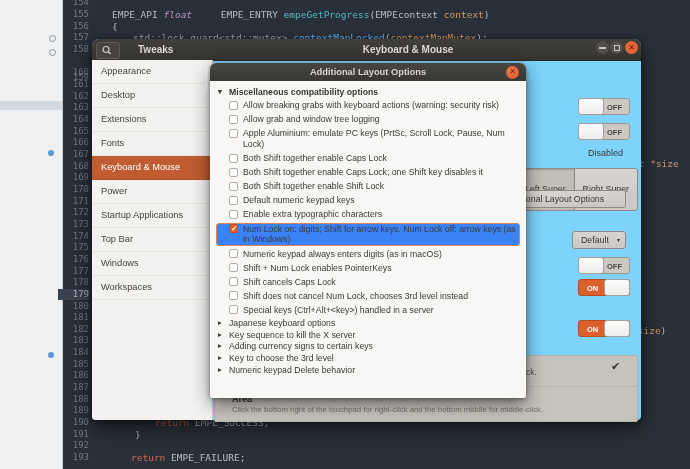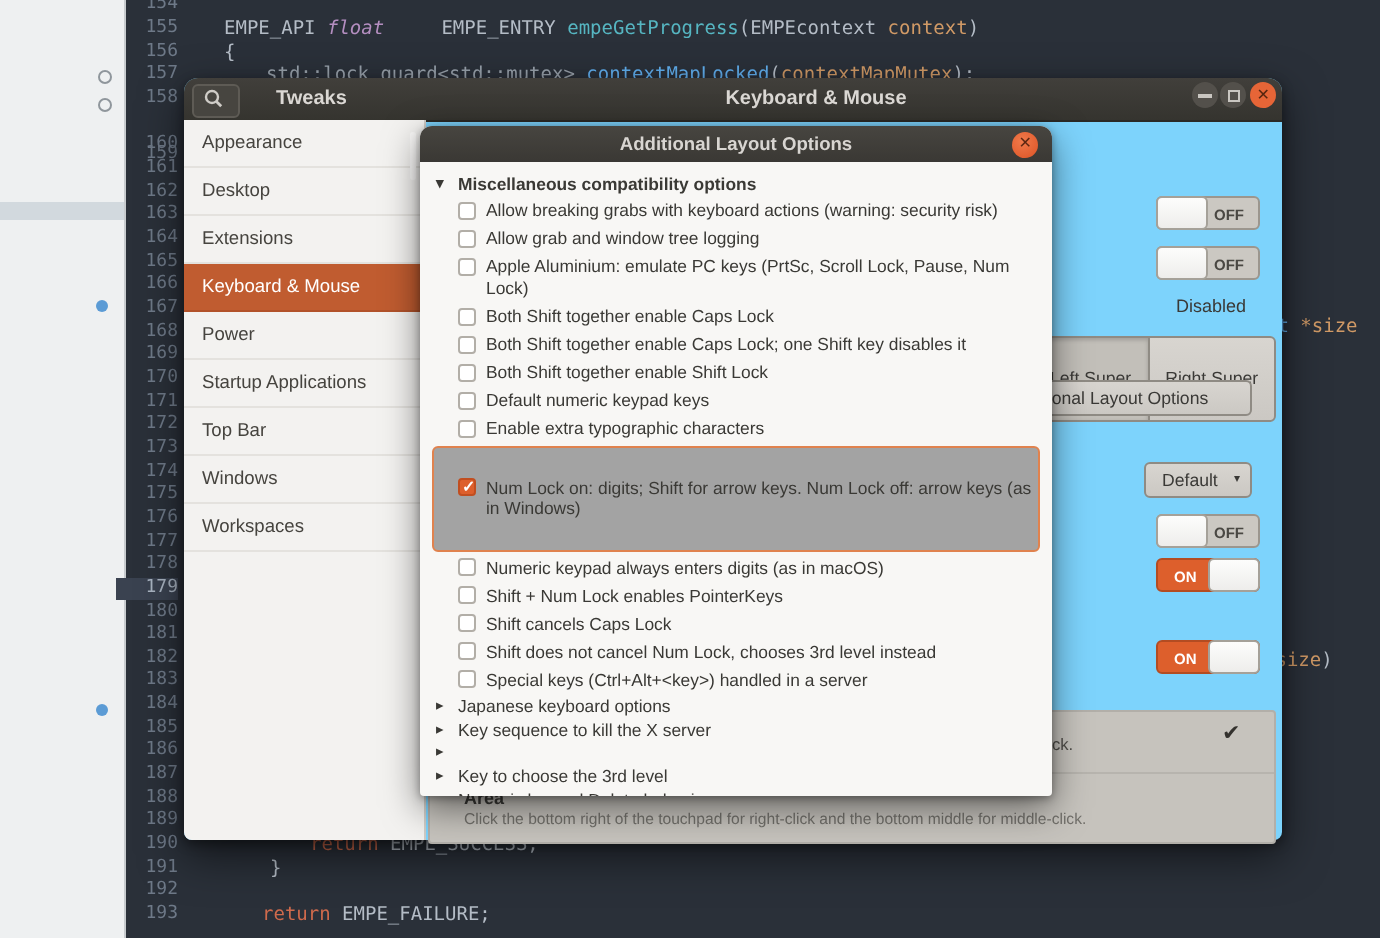--- a/index.html
+++ b/index.html
@@ -111,22 +111,22 @@
   .dlg-row .cb{flex:0 0 9px;width:9px;height:9px;margin:0.5px 5px 0 0;background:#fff;
     border:1px solid #b2aea7;border-radius:2px;position:relative;box-sizing:border-box;}
   .dlg-row .lbl{flex:1;}
   .dlg-row.t-group{font-weight:bold;padding:1.5px 2px;}
   .dlg-row.t-group .arrow::before{content:"▾";}
   .dlg-row.t-expander{padding:0.6px 2px;}
   .dlg-row.t-expander .arrow::before{content:"▸";}
   .dlg-row.checked .cb{background:#dd5f2c;border-color:#c14e20;}
   .dlg-row.checked .cb::after{content:"✓";position:absolute;left:1px;top:-1.5px;
     color:#fff;font-size:8px;font-weight:bold;}
-  .dlg-row.highlighted{border:1px solid #e0824e;border-radius:3px;background:#a3a3a3;
-    margin:1px 0;padding:15px 1px;}
+  .dlg-row.highlighted{border:1px solid #e0824e;border-radius:3px;background:#3b82f6;
+    margin:1px 0;padding:0 1px;}
 </style>
 </head>
 <body>
 
 <div id="screen">
 
   <div id="left-panel">
     <div id="panel-band"></div>
     <div class="ring" style="left:49px;top:35px"></div>
     <div class="ring" style="left:49px;top:49px"></div>
@@ -206,20 +206,23 @@
 
     <div class="side-row idx0">
           <span>Appearance</span>
         </div>
         <div class="side-row idx1">
           <span>Desktop</span>
         </div>
         <div class="side-row idx2">
           <span>Extensions</span>
         </div>
+        <div class="side-row idx3">
+          <span>Fonts</span>
+        </div>
         <div class="side-row idx4 active">
           <span>Keyboard &amp; Mouse</span>
         </div>
         <div class="side-row idx5">
           <span>Power</span>
         </div>
         <div class="side-row idx6">
           <span>Startup Applications</span>
         </div>
         <div class="side-row idx7">
@@ -370,20 +373,21 @@
           <span class="lbl">Japanese keyboard options</span>
         </div>
         <div class="dlg-row idx16 t-expander">
           <span class="arrow"></span>
 
           <span class="lbl">Key sequence to kill the X server</span>
         </div>
         <div class="dlg-row idx17 t-expander">
           <span class="arrow"></span>
 
+          <span class="lbl">Adding currency signs to certain keys</span>
         </div>
         <div class="dlg-row idx18 t-expander">
           <span class="arrow"></span>
 
           <span class="lbl">Key to choose the 3rd level</span>
         </div>
         <div class="dlg-row idx19 t-expander">
           <span class="arrow"></span>
 
           <span class="lbl">Numeric keypad Delete behavior</span>

